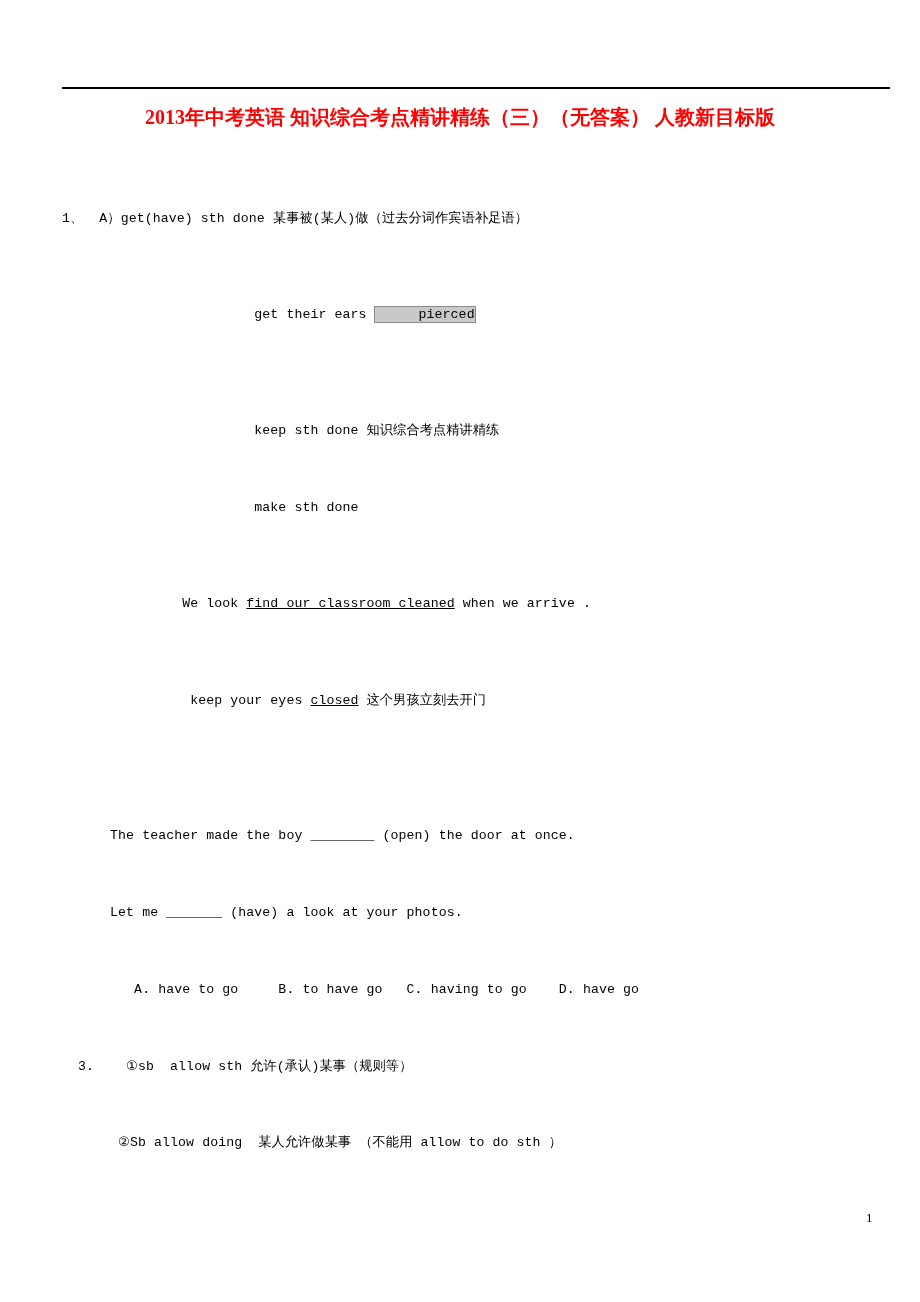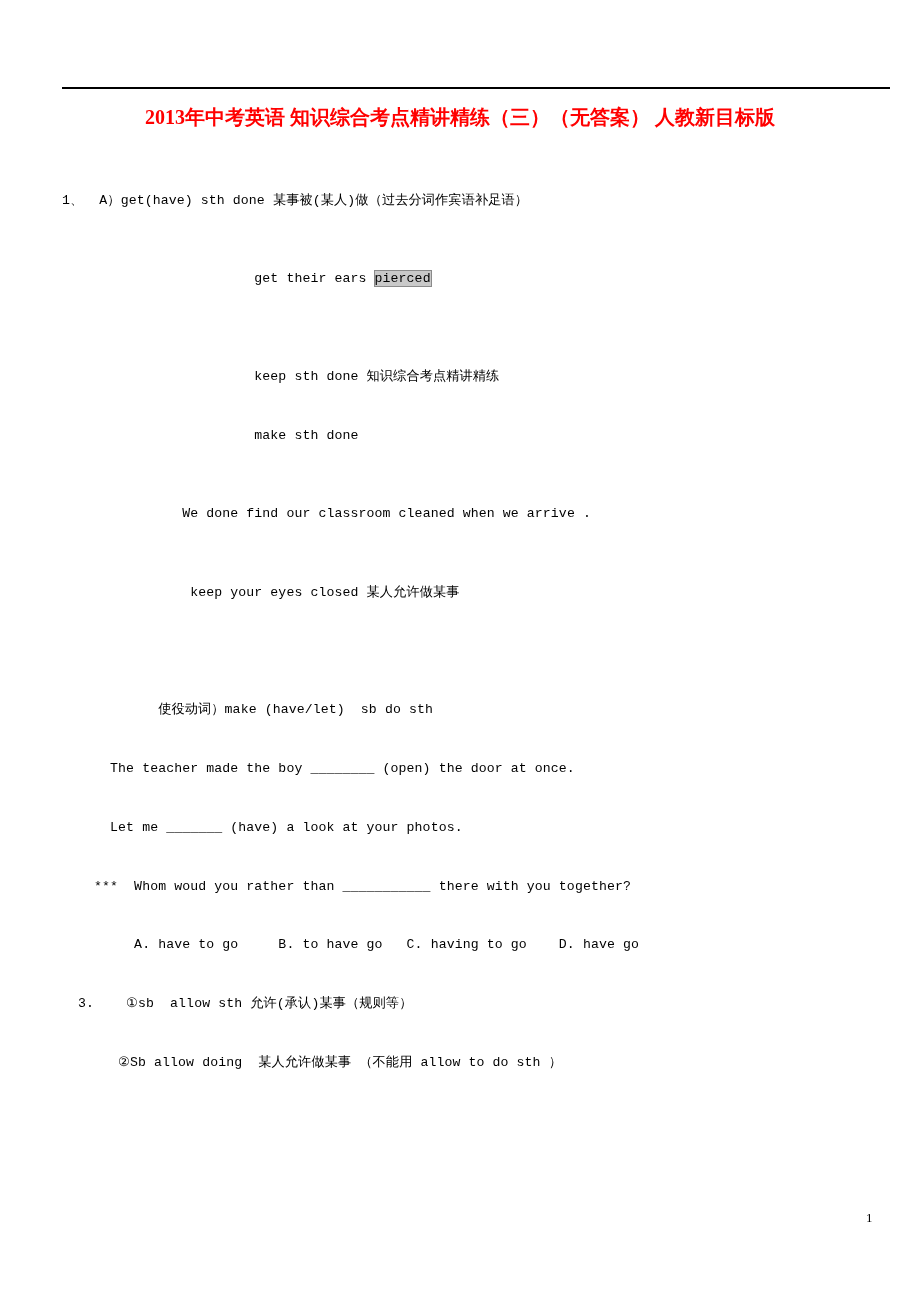--- a/index.html
+++ b/index.html
@@ -50,26 +50,29 @@
     font-family: "Liberation Mono", "DejaVu Sans Mono", monospace;
     font-size: 13.2px;
     line-height: 19.6px;
     white-space: pre-wrap;
     letter-spacing: 0.1px;
   }
   .ln {
     display: block;
     white-space: pre;
     min-height: 19.6px;
+    margin-top: 18px;
   }
   .hl-box {
     background: #c9c9c9;
     outline: 1px solid #8a8a8a;
+    padding-left: 44px;
   }
   .u {
+    text-decoration: underline;
   }
   .pagenum {
     position: absolute;
     left: 866px;
     top: 1206px;
     font-family: "Liberation Serif", "DejaVu Serif", serif;
     font-size: 13px;
   }
 </style>
 </head>
@@ -84,30 +87,28 @@
   <div class="body-text">
 
     <span class="ln">1、  A）get(have) sth done 某事被(某人)做（过去分词作宾语补足语）</span>
 
     <span class="ln"><span>                        get their ears </span><span class="hl-box">pierced</span></span>
 
 
     <span class="ln">                        keep sth done 知识综合考点精讲精练</span>
     <span class="ln">                        make sth done</span>
 
-    <span class="ln"><span>               We done </span><span class="u">find our classroom cleaned</span><span> when we arrive .</span></span>
+    <span class="ln"><span>               We look </span><span class="u">find our classroom cleaned</span><span> when we arrive .</span></span>
 
-    <span class="ln"><span>                keep your eyes </span><span class="u">closed</span><span> 某人允许做某事</span></span>
+    <span class="ln"><span>                keep your eyes </span><span class="u">closed</span><span> 这个男孩立刻去开门</span></span>
 
 
 
-    <span class="ln">            使役动词）make (have/let)  sb do sth</span>
     <span class="ln">      The teacher made the boy ________ (open) the door at once.</span>
     <span class="ln">      Let me _______ (have) a look at your photos.</span>
-    <span class="ln">    ***  Whom woud you rather than ___________ there with you together?</span>
     <span class="ln">         A. have to go     B. to have go   C. having to go    D. have go</span>
     <span class="ln">  3.    ①sb  allow sth 允许(承认)某事（规则等）</span>
     <span class="ln">       ②Sb allow doing  某人允许做某事 （不能用 allow to do sth ）</span>
     
 
     
 
     
     
     

